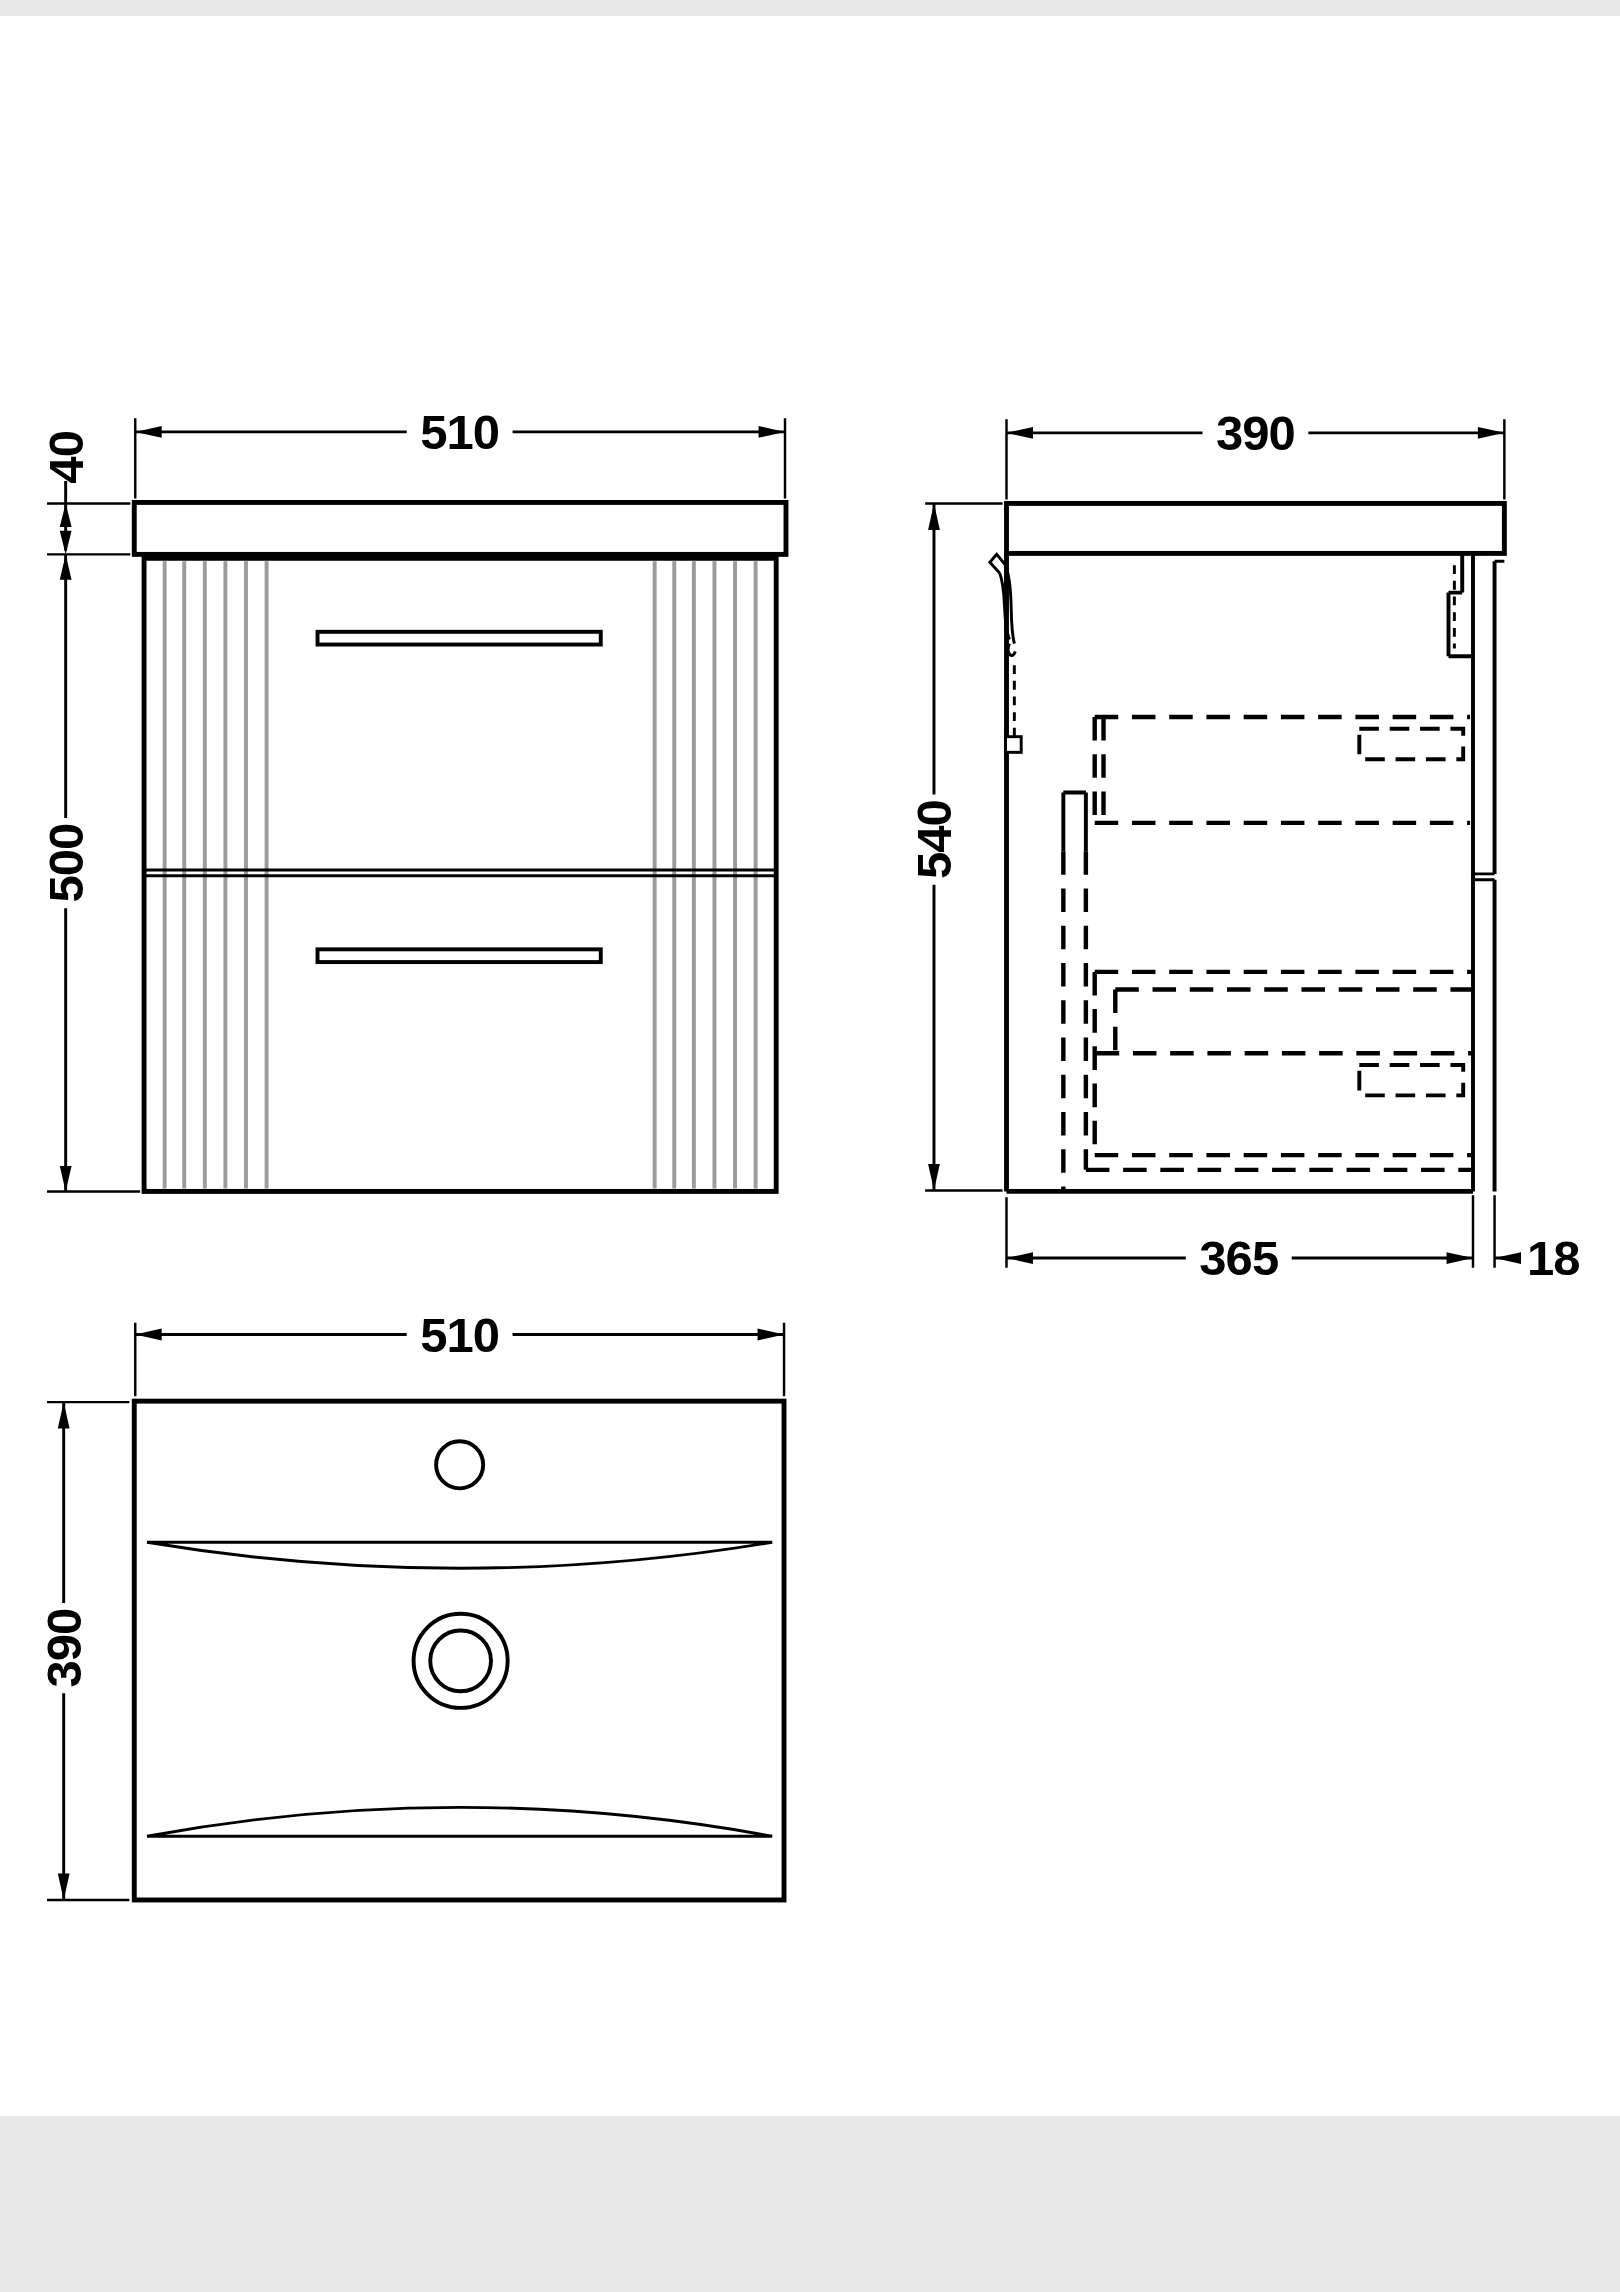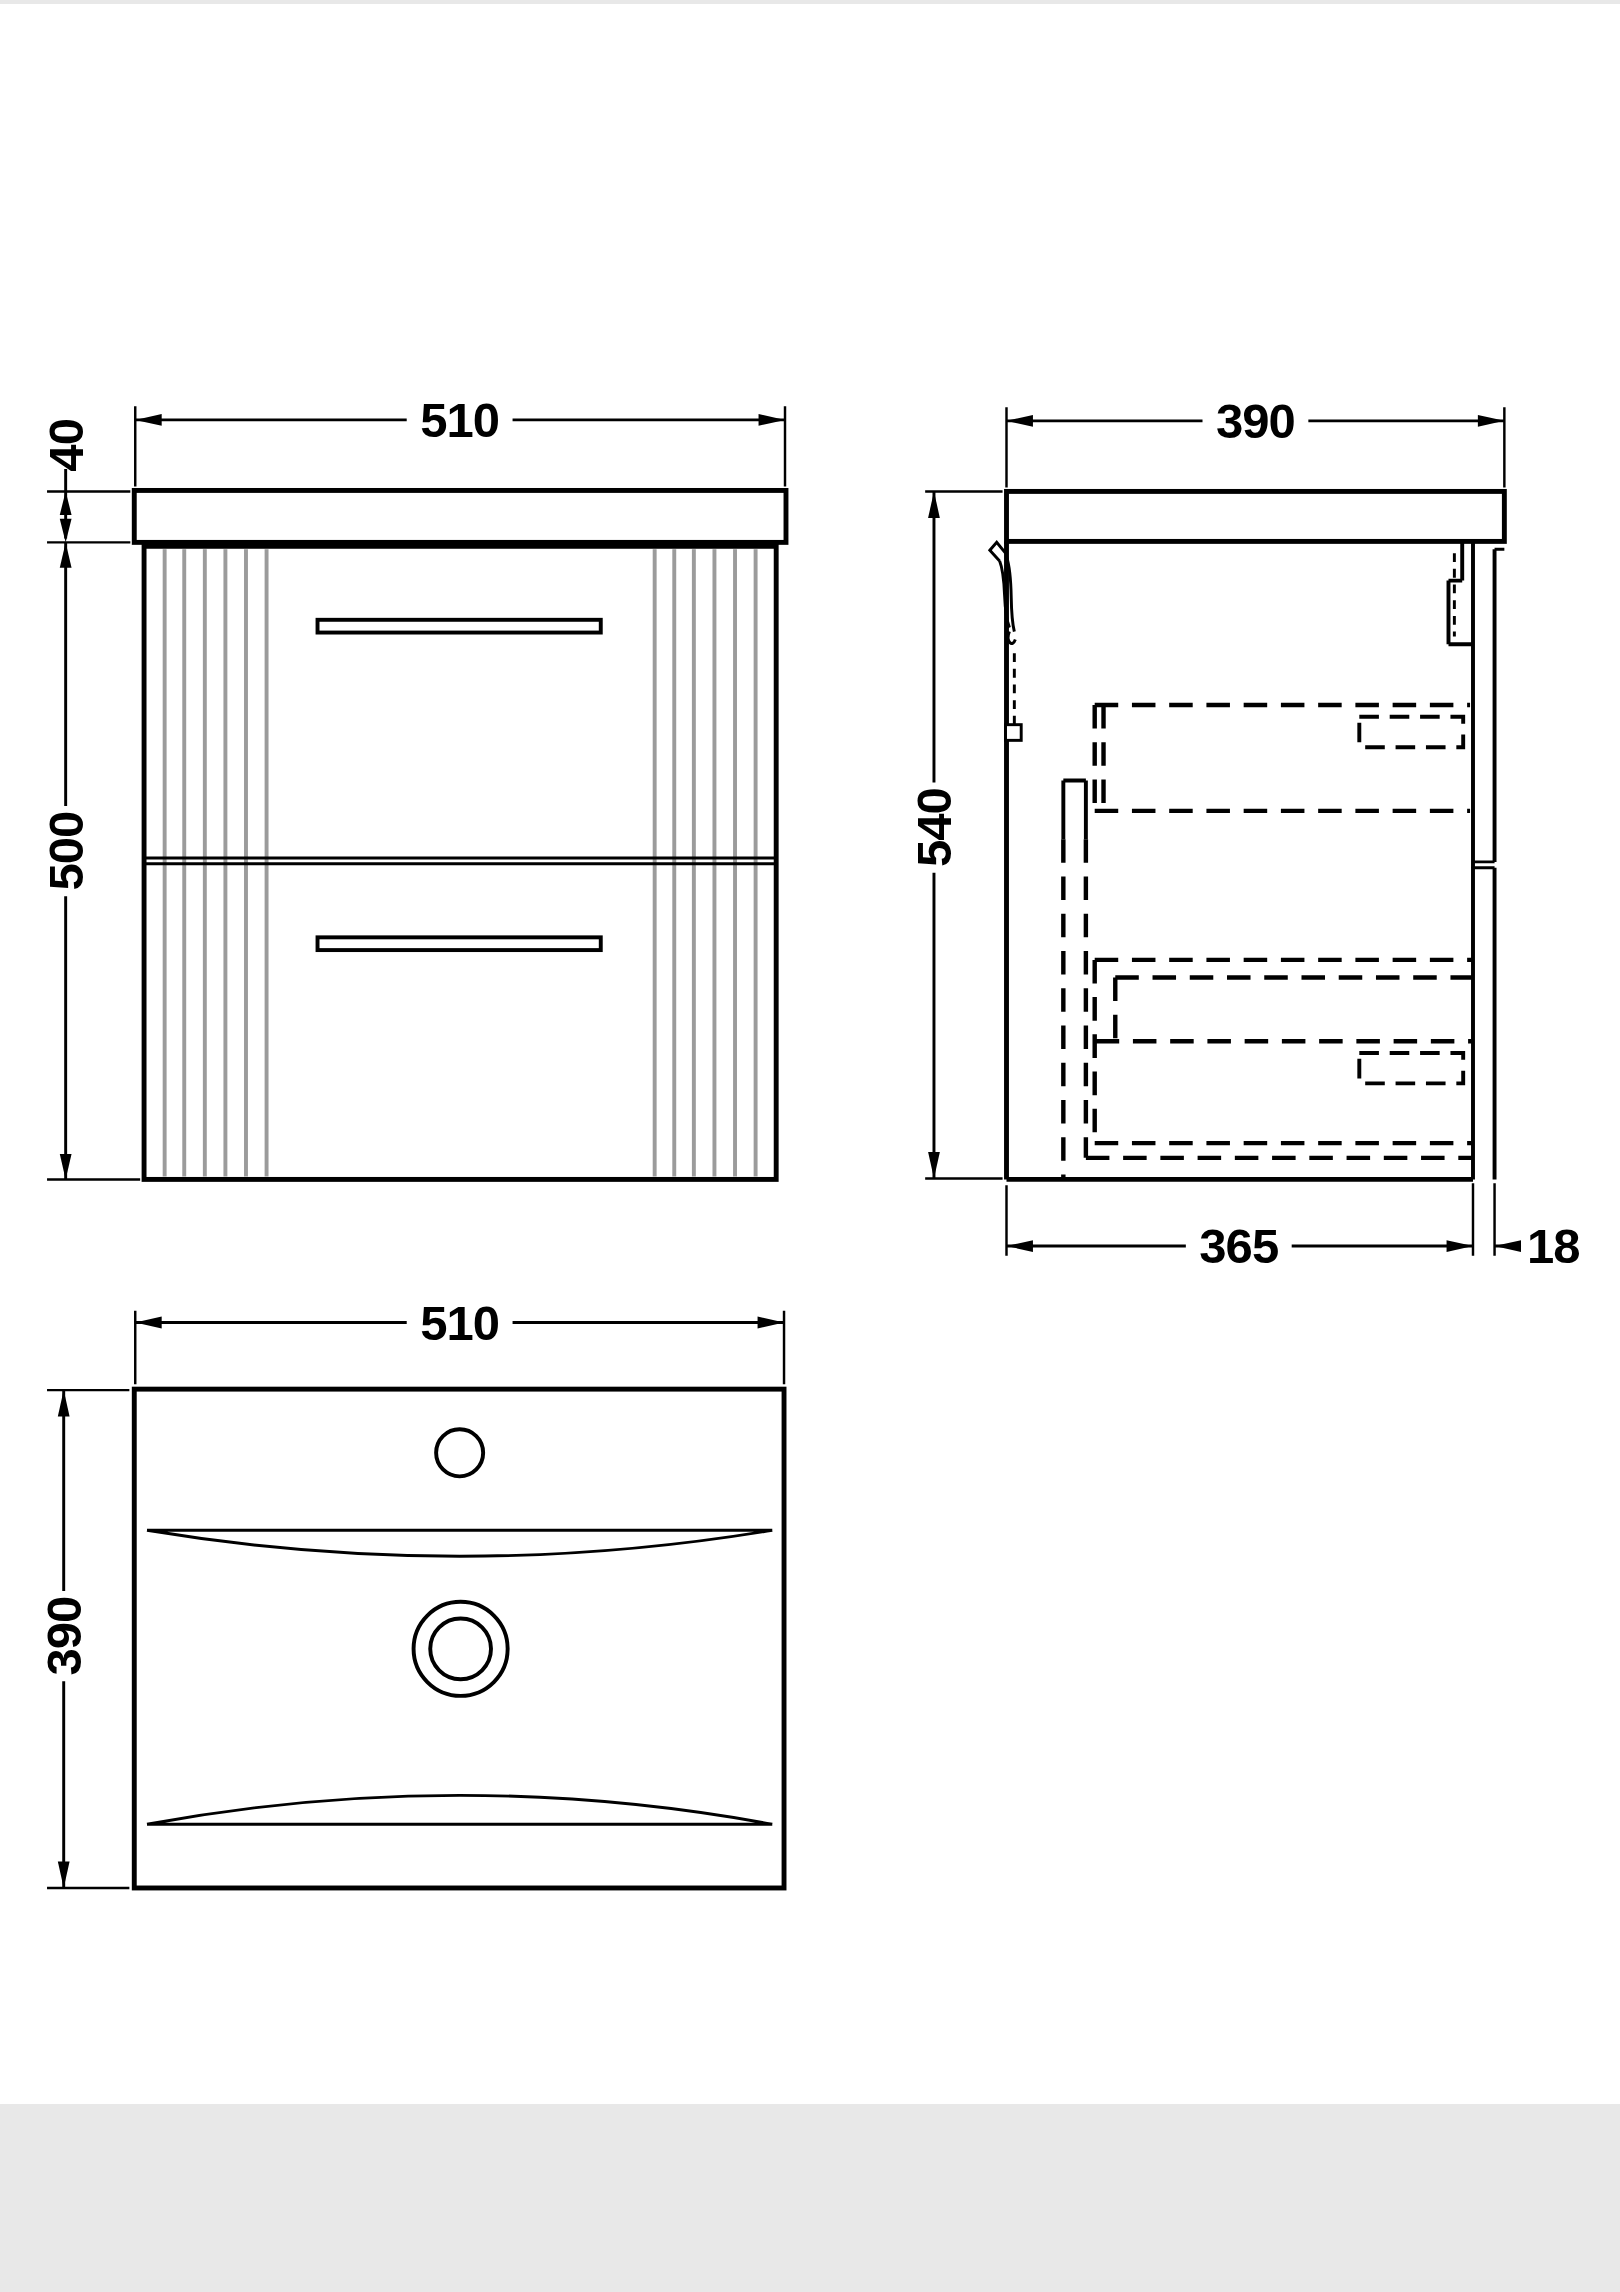--- a/index.html
+++ b/index.html
@@ -1,20 +1,20 @@
 <!DOCTYPE html>
 <html><head>
 <meta charset="utf-8">
 <style>
   html,body{margin:0;padding:0;background:#e8e8e8;}
   .sheet{
     position:relative;
     width:1620px;height:2100px;
     background:#ffffff;
-    margin:4px auto;
+    margin:16px auto;
     font-family:"Liberation Sans", sans-serif;
   }
   svg{display:block;width:1620px;height:2293px;}
   .dimtext{
     font-family:"Liberation Sans", sans-serif;
     font-weight:700;
     font-size:50px;
     fill:#000000;
     letter-spacing:-1px;
   }

